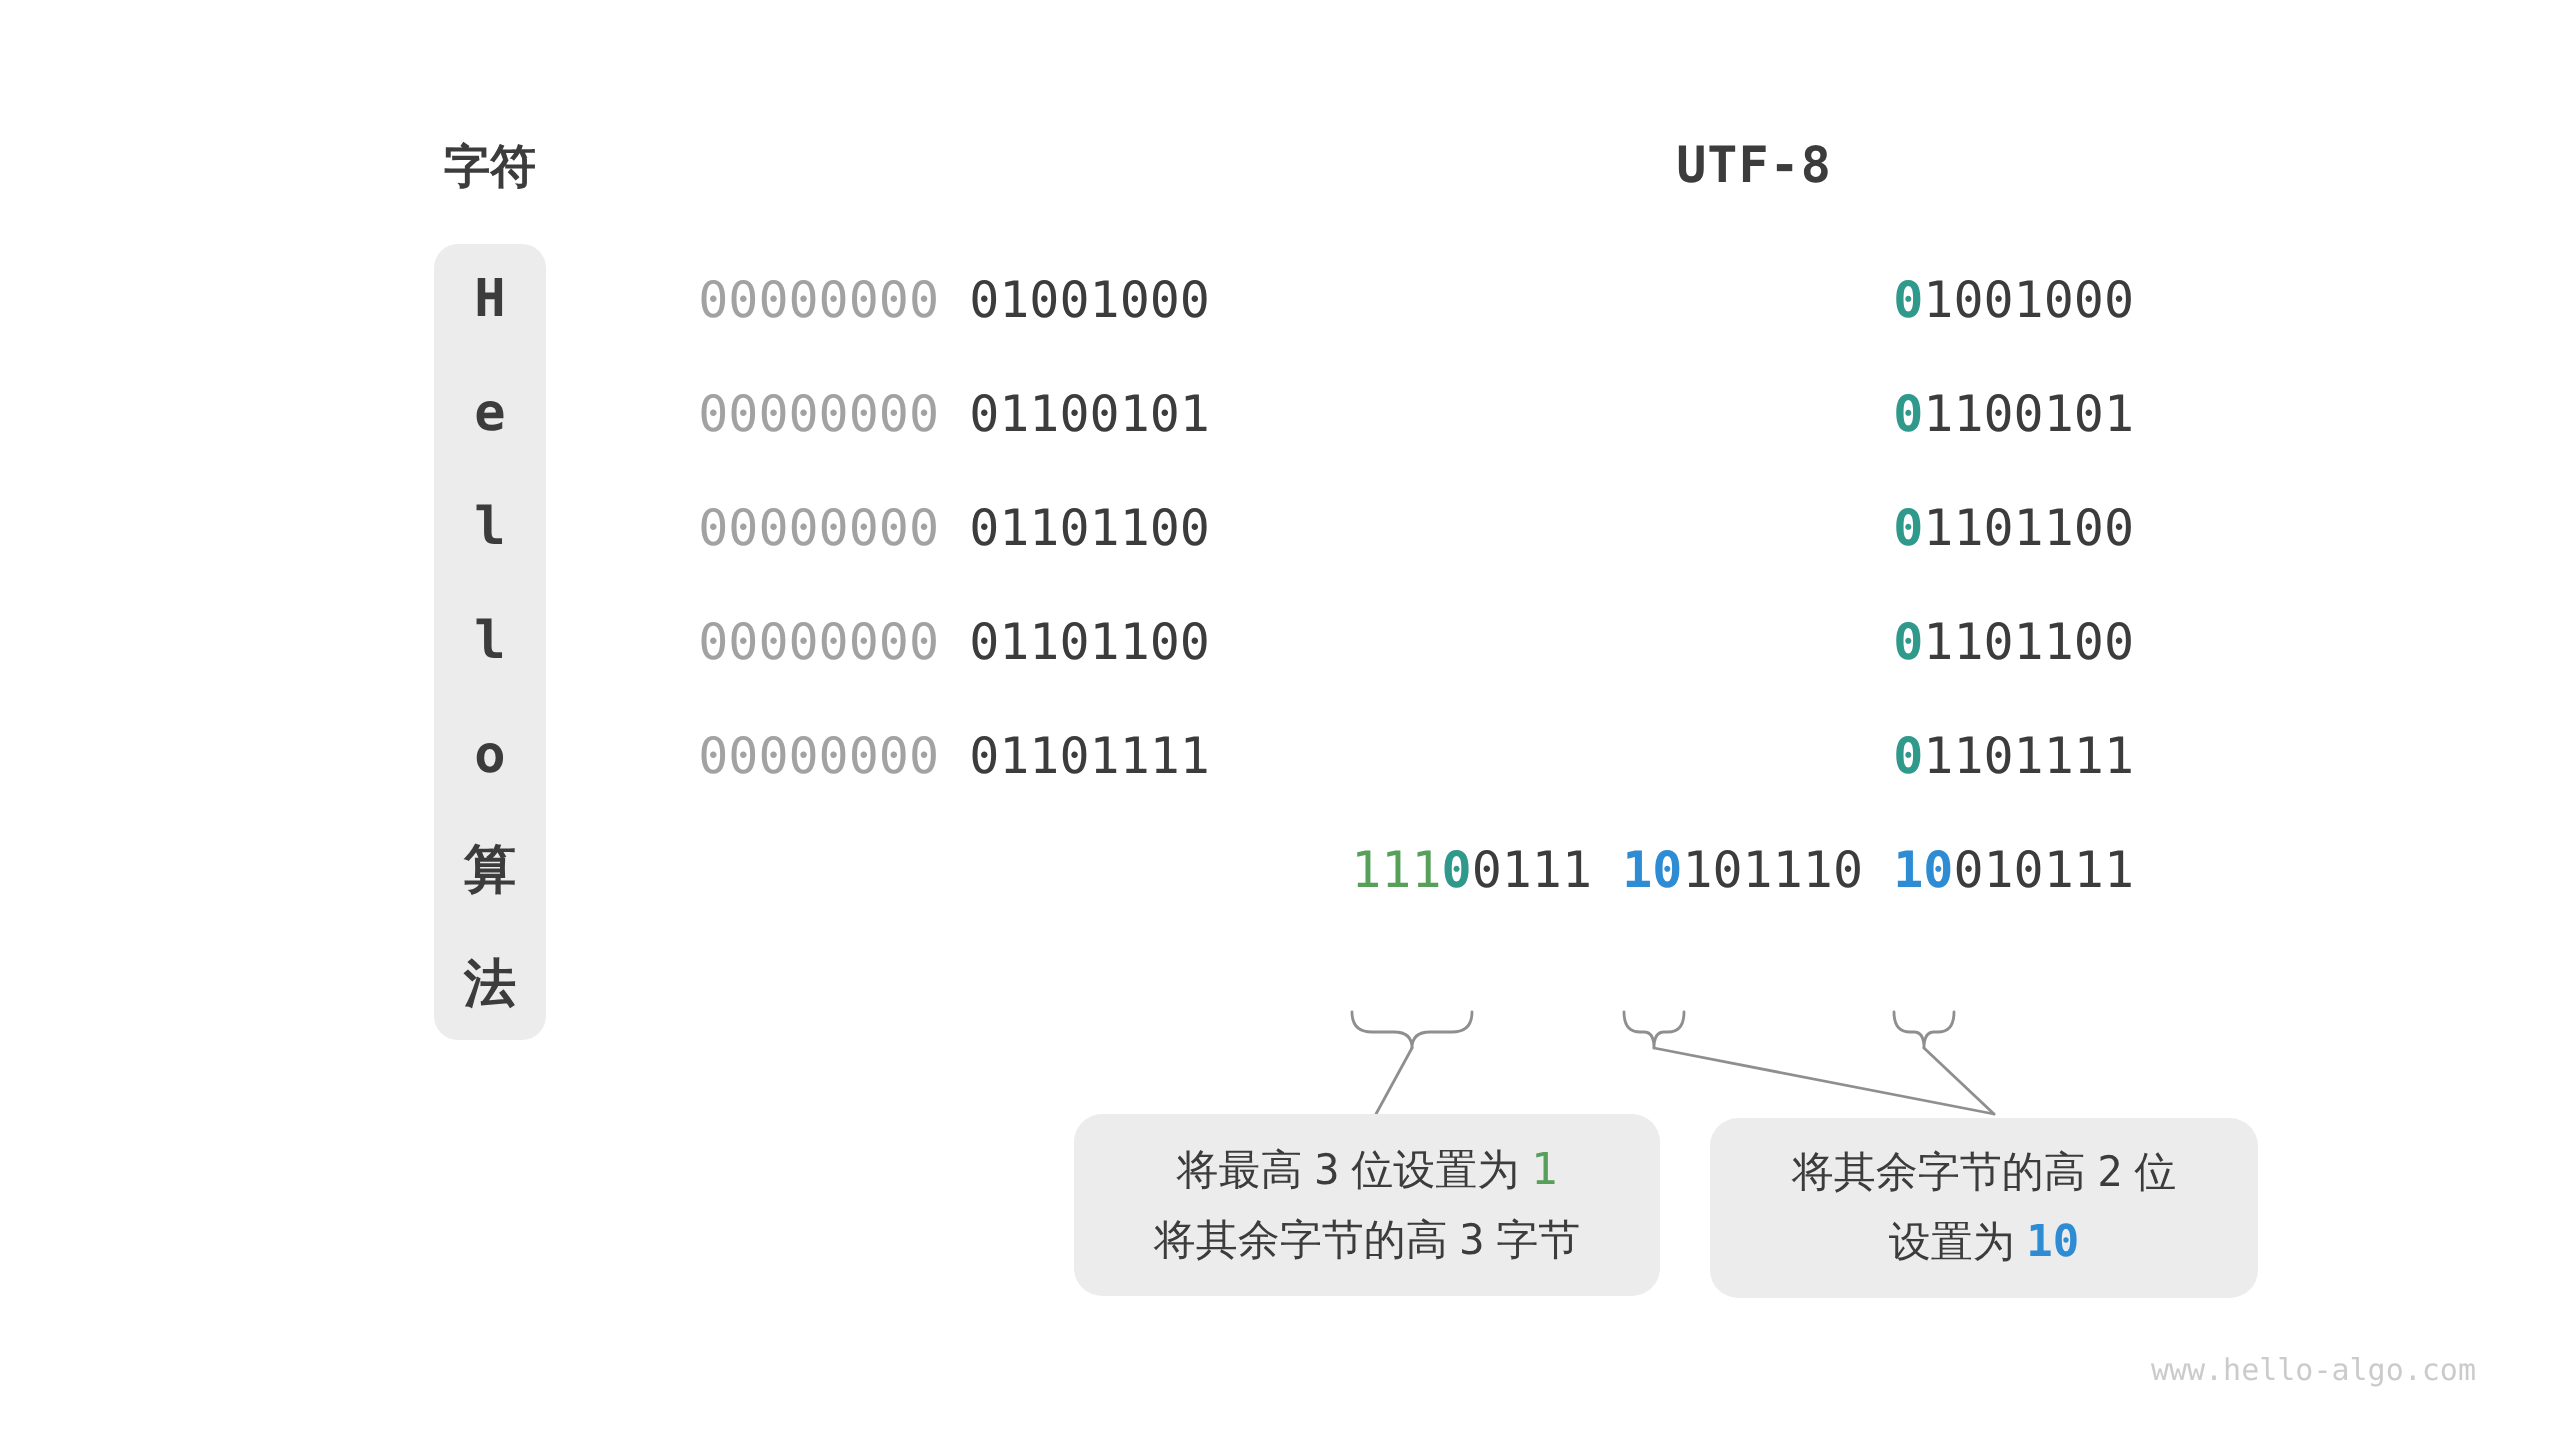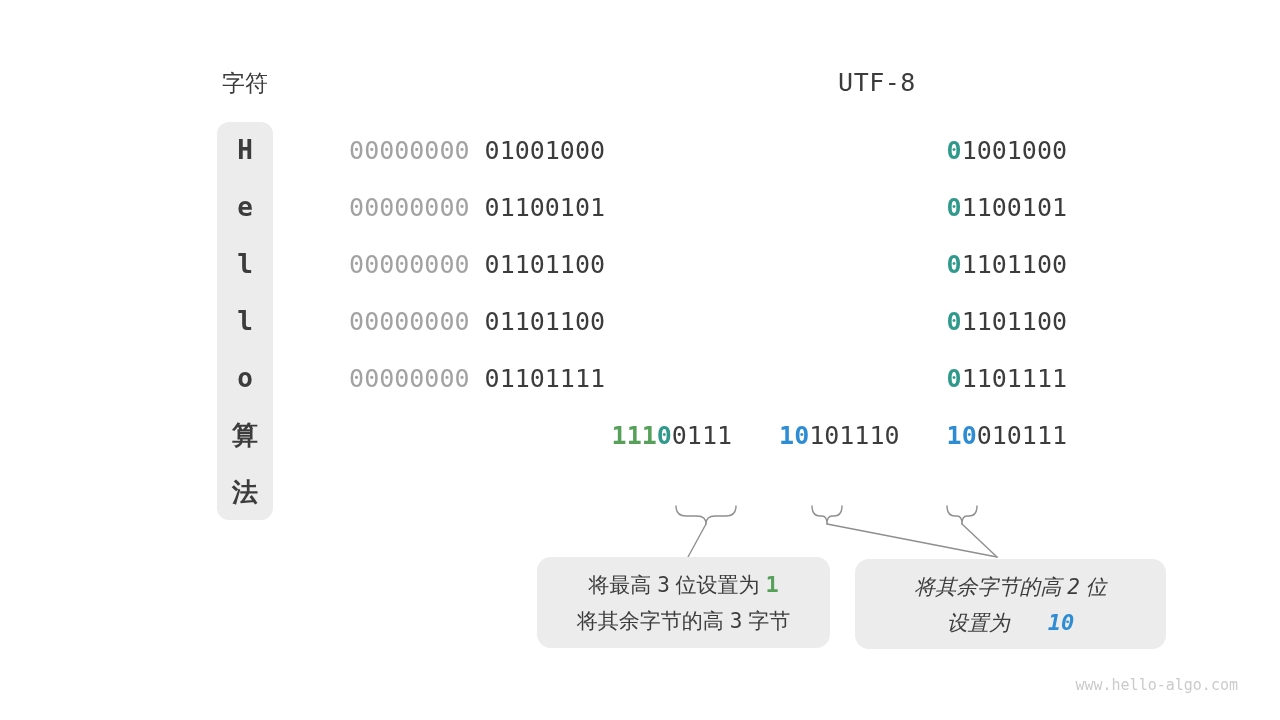--- a/index.html
+++ b/index.html
@@ -1,50 +1,50 @@
 <!DOCTYPE html>
 <html style="--dark: #3c3c3c; --gray: #a2a2a2; --green: #57a05a; --teal: #2f998c; --blue: #2d8cd4; --panel: #ececec; --line: #8f8f8f; --watermark: #cbcbcb;"><head>
 <meta charset="utf-8">
 <style>
   html,body{margin:0;padding:0;background:#ffffff;}
   #canvas{
     position:relative;width:1280px;height:720px;background:#ffffff;overflow:hidden;
     font-family:"Liberation Sans","DejaVu Sans",sans-serif;color:var(--dark,#3c3c3c);
   }
-  .hdr{position:absolute;top:68px;height:30px;line-height:30px;text-align:center;font-weight:normal;}
+  .hdr{position:absolute;top:68px;height:30px;line-height:30px;text-align:center;font-weight:bold;}
   .hdr-char{left:195px;width:100px;font-size:23px;}
   .hdr-mono{font-family:"DejaVu Sans Mono","Liberation Mono",monospace;font-size:25px;letter-spacing:0.5px;}
   .hdr-unicode{left:380px;width:200px;}
   .hdr-utf8{left:777px;width:200px;}
 
   .char-pill{position:absolute;left:217px;top:122px;width:56px;height:398px;background:var(--panel,#ececec);border-radius:12px;}
 
   .row{position:absolute;left:0;width:1280px;height:57px;}
   .cell{position:absolute;top:50%;transform:translateY(-50%);white-space:pre;}
   .cell-char{left:217px;width:56px;text-align:center;font-weight:bold;font-size:26px;
     font-family:"DejaVu Sans Mono","Liberation Mono",monospace;}
   .cell-char.cjk{font-family:"Liberation Sans","DejaVu Sans",sans-serif;font-size:26px;}
   .bin{font-family:"DejaVu Sans Mono","Liberation Mono",monospace;font-size:25px;}
   .cell-unicode{right:675px;text-align:left;}
   .cell-utf8{right:213px;text-align:right;}
 
   .s-dark{color:var(--dark,#3c3c3c);}
   .s-gray{color:var(--gray,#a2a2a2);}
   .s-teal{color:var(--teal,#2f998c);font-weight:bold;}
-  .s-green{color:var(--green,#57a05a);font-weight:bold;}
-  .s-blue{color:var(--blue,#2d8cd4);font-weight:bold;margin-left:32px;}
+  .s-green{color:var(--green,#57a05a);font-weight:normal;}
+  .s-blue{color:var(--blue,#2d8cd4);font-weight:bold;}
 
   #brace-overlay{position:absolute;left:0;top:0;width:1280px;height:720px;pointer-events:none;}
   #brace-overlay path{fill:none;stroke:var(--line,#8f8f8f);stroke-width:1.4;stroke-linecap:round;stroke-linejoin:round;}
 
   .callout{position:absolute;background:var(--panel,#ececec);border-radius:14px;
     display:flex;flex-direction:column;justify-content:center;align-items:center;
     font-size:21px;color:var(--dark,#3c3c3c);}
   .callout-left{left:537px;top:557px;width:293px;height:91px;}
-  .callout-right{left:855px;top:559px;width:311px;height:90px;font-style:italic;}
+  .callout-right{left:855px;top:559px;width:274px;height:90px;}
   .callout .line{white-space:pre;line-height:35px;text-align:center;}
   .callout .s-num{font-family:"DejaVu Sans Mono","Liberation Mono",monospace;font-size:21px;}
   .callout .s-green,.callout .s-blue{font-family:"DejaVu Sans Mono","Liberation Mono",monospace;font-size:22px;}
 
   .watermark{position:absolute;right:42px;top:676px;font-family:"DejaVu Sans Mono","Liberation Mono",monospace;
     font-size:15px;color:var(--watermark,#cbcbcb);}
 </style>
 </head>
 <body>
 

